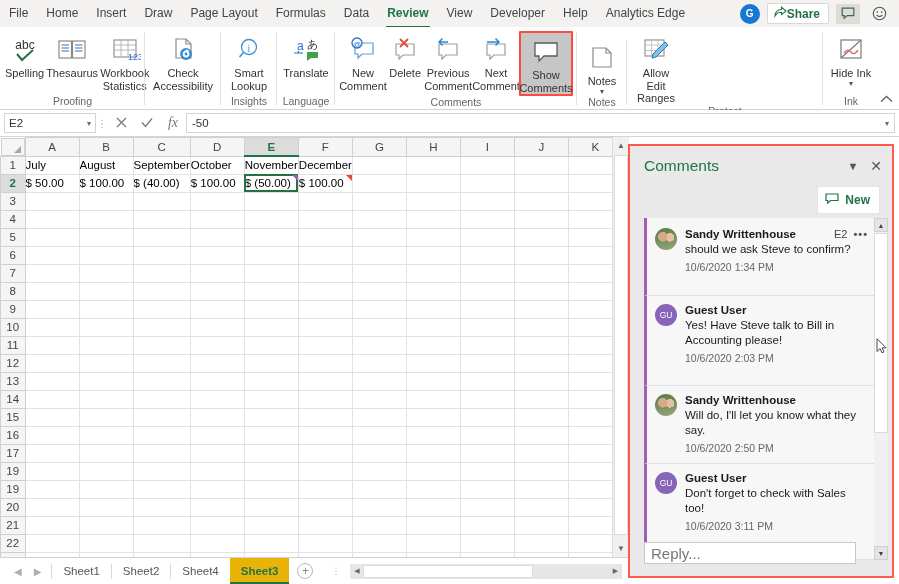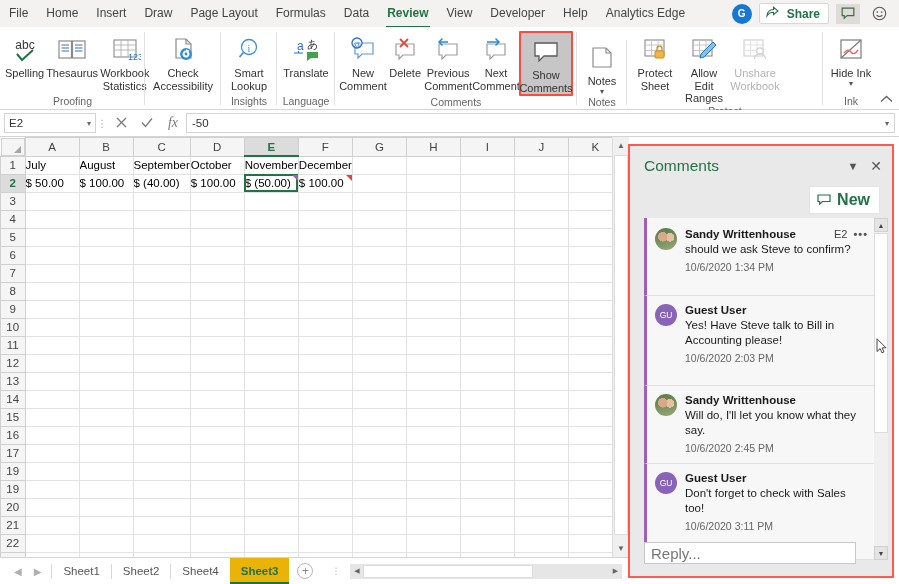--- a/index.html
+++ b/index.html
@@ -30,21 +30,21 @@
     content: ""; position: absolute; left: 8px; right: 8px; bottom: -1px;
     height: 2.5px; background: #217346;
   }
   .tabbar-right { margin-left: auto; display:flex; align-items:center; gap:7px; padding-right: 8px; }
   .avatar-circle {
     width: 20px; height: 20px; border-radius: 50%; background: #1877d2;
     color: #fff; font-size: 10px; display:flex; align-items:center; justify-content:center;
     font-weight: bold;
   }
   .share-btn {
-    display:flex; align-items:center; gap:8px;
+    display:flex; align-items:center; gap:0;
     border: 1px solid #d8d8d8; background:#fff; border-radius: 2px;
     padding: 2px 8px 2px 6px; color:#217346; font-weight: bold; font-size: 12px;
   }
   .icon-sq {
     width: 24px; height: 20px; display:flex; align-items:center; justify-content:center;
   }
   .icon-sq.pressed { background: #dedbd9; }
 
   
   .ribbon {
@@ -163,21 +163,21 @@
     position:absolute; left:628px; top:144px; width:266px; height:434px;
     background:#e9e9e9; border:2px solid #ff5a4d;
   }
   .cpane-hdr { height:40px; display:flex; align-items:center; padding: 0 10px 0 14px; }
   .cpane-title { font-size:15.5px; color:#217346; }
   .cpane-hdr .hbtn { color:#555; font-size:11px; margin-left:12px; }
   .cpane-hdr .spacer { margin-left:auto; }
   .newrow { height:28px; display:flex; justify-content:flex-end; padding-right:12px; }
   .newbtn {
     background:#fff; border:1px solid #e3e3e3; display:flex; align-items:center; gap:6px;
-    padding: 2px 9px 2px 7px; color:#217346; font-weight:bold; font-size: 16px;
+    padding: 2px 9px 2px 7px; color:#217346; font-weight:bold; font-size: 12px;
   }
   .clist { position:absolute; left:14px; top:72px; width:232px; height:342px; overflow:hidden; }
   .citem {
     background:#f7f7f7; border-left:3px solid #a05eb5; border-bottom:1px solid #e0e0e0;
     padding: 8px 8px 9px 8px; display:flex; gap:8px; position:relative;
   }
   .citem.first { padding-top:10px; }
   .cav {
     width:22px; height:22px; border-radius:50%; flex:0 0 22px; overflow:hidden;
     display:flex; align-items:center; justify-content:center; font-size:8.5px; color:#fff;
@@ -415,66 +415,34 @@
           </span>
           <span class="lbl">Notes</span>
           <span style="font-size:8px;color:#555;line-height:8px;">▾</span>
         </div>
       </div>
       <div class="grp-label">Notes</div>
     </div>
 
     <div class="grp" style="width:196px;">
       <div class="grp-items">
-        <div class="bigbtn" style="width:48px;">
-          <span class="gl">
-            <svg width="30" height="28" viewBox="0 0 30 28">
-                <rect x="5" y="4" width="19" height="16" fill="#fff" stroke="#8a8a8a" stroke-width="1.1"></rect>
-                <g stroke="#bfbfbf" stroke-width="0.9">
-                  <line x1="5" y1="9" x2="24" y2="9"></line>
-                  <line x1="5" y1="14.5" x2="24" y2="14.5"></line>
-                  <line x1="11.5" y1="4" x2="11.5" y2="20"></line>
-                  <line x1="18" y1="4" x2="18" y2="20"></line>
-                </g>
-                <rect x="15" y="15" width="9" height="7" rx="1" fill="#f2b544" stroke="#c98f20" stroke-width="1"></rect>
-                <path d="M17 15 v-2.4 a2.5 2.5 0 0 1 5 0 V15" fill="none" stroke="#c98f20" stroke-width="1.3"></path>
-              </svg>
-          </span>
-          <span class="lbl">Protect Sheet</span>
-        </div>
         <div class="bigbtn" style="width:50px;">
           <span class="gl">
             <svg width="30" height="28" viewBox="0 0 30 28">
                 <rect x="4" y="4" width="19" height="16" fill="#fff" stroke="#8a8a8a" stroke-width="1.1"></rect>
                 <g stroke="#bfbfbf" stroke-width="0.9">
                   <line x1="4" y1="9" x2="23" y2="9"></line>
                   <line x1="4" y1="14.5" x2="23" y2="14.5"></line>
                   <line x1="10.5" y1="4" x2="10.5" y2="20"></line>
                   <line x1="17" y1="4" x2="17" y2="20"></line>
                 </g>
                 <path d="M24 6 L27 9 L15 21 L11 22 L12 18 Z" fill="#7fc3ef" stroke="#2a74ae" stroke-width="1"></path>
               </svg>
           </span>
           <span class="lbl">Allow Edit Ranges</span>
-        </div>
-        <div class="bigbtn dis" style="width:52px;">
-          <span class="gl">
-            <svg width="30" height="28" viewBox="0 0 30 28">
-                <rect x="4" y="4" width="19" height="16" fill="#fff" stroke="#cfcfcf" stroke-width="1.1"></rect>
-                <g stroke="#e0e0e0" stroke-width="0.9">
-                  <line x1="4" y1="9" x2="23" y2="9"></line>
-                  <line x1="4" y1="14.5" x2="23" y2="14.5"></line>
-                  <line x1="10.5" y1="4" x2="10.5" y2="20"></line>
-                  <line x1="17" y1="4" x2="17" y2="20"></line>
-                </g>
-                <circle cx="20" cy="15" r="3.2" fill="#fff" stroke="#cfcfcf" stroke-width="1.2"></circle>
-                <path d="M14.5 23 a5.5 5.5 0 0 1 11 0" fill="none" stroke="#cfcfcf" stroke-width="1.2"></path>
-              </svg>
-          </span>
-          <span class="lbl">Unshare Workbook</span>
         </div>
       </div>
       <div class="grp-label">Protect</div>
     </div>
 
     <div class="grp nosep" style="width:56px;">
       <div class="grp-items" style="justify-content:center;">
         <div class="bigbtn" style="width:44px;">
           <span class="gl">
             <svg width="28" height="26" viewBox="0 0 28 26">
@@ -946,21 +914,21 @@
         </div>
       </div>
 
       <div class="citem" style="height:78px;">
         <div class="cav photo"></div>
         <div class="cbody">
           <div class="cname">
             <span>Sandy Writtenhouse</span>
           </div>
           <div class="ctext">Will do, I'll let you know what they say.</div>
-          <div class="cdate">10/6/2020 2:45 PM</div>
+          <div class="cdate">10/6/2020 2:50 PM</div>
         </div>
       </div>
 
       <div class="citem" style="height:96px;">
         <div class="cav guest">GU</div>
         <div class="cbody">
           <div class="cname">
             <span>Guest User</span>
           </div>
           <div class="ctext">Don't forget to check with Sales too!</div>

